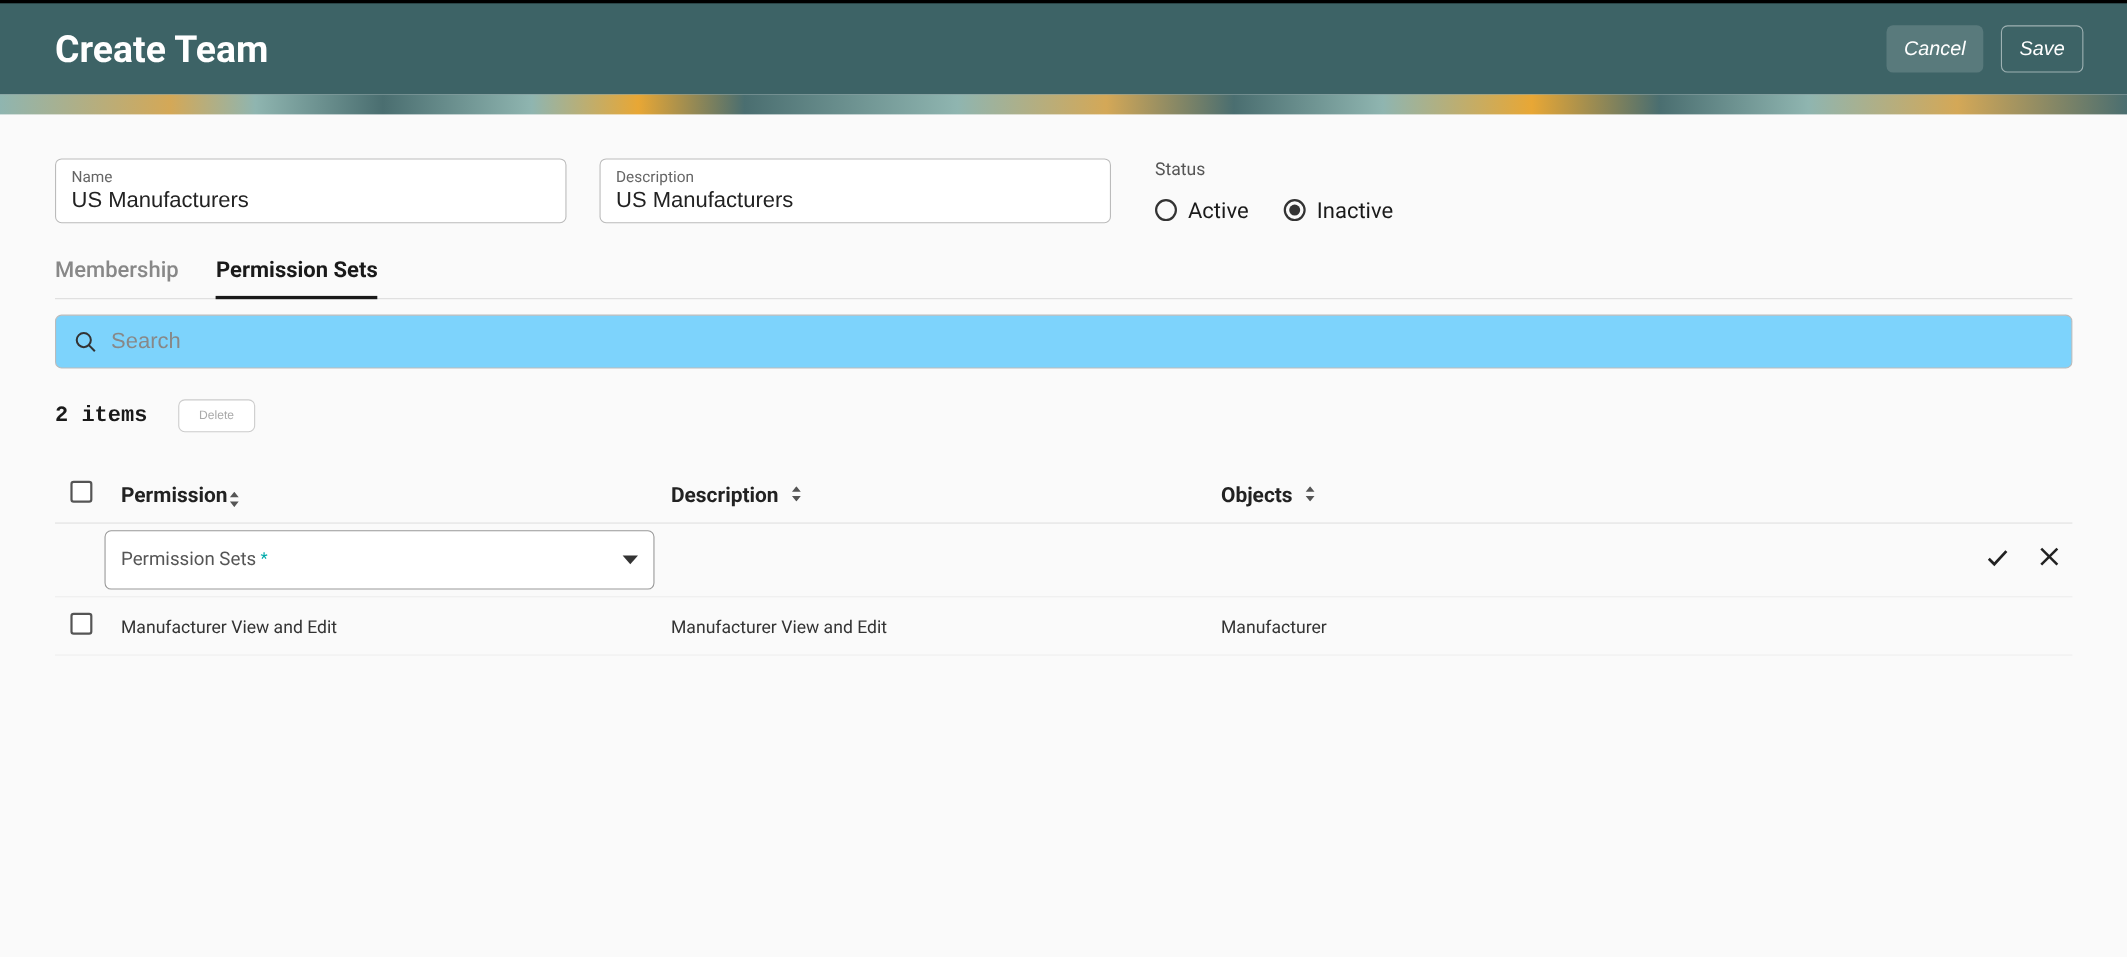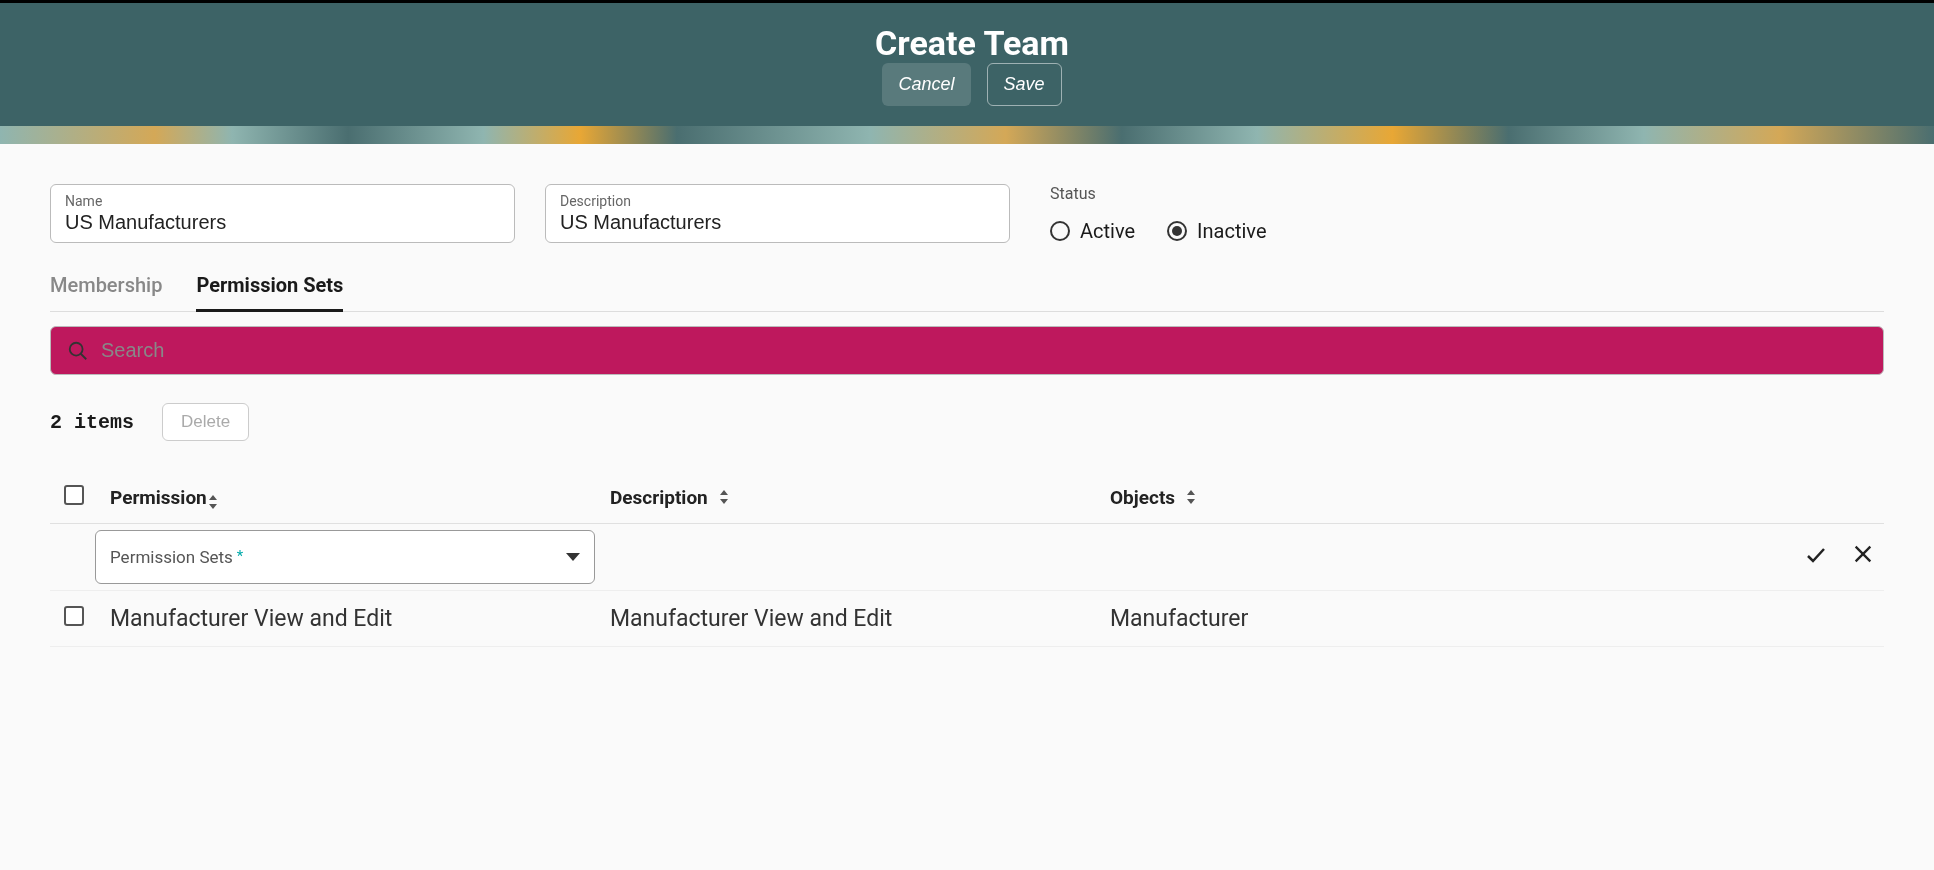--- a/index.html
+++ b/index.html
@@ -8,21 +8,20 @@
       background: #fafafa;
       color: #1a1a1a;
     }
     .header {
       background: #3d6366;
       display: flex;
       justify-content: space-between;
       align-items: center;
       padding: 20px 40px 20px 50px;
       border-top: 3px solid #000;
-      flex-direction: column;
     }
     .header-title {
       color: #fff;
       font-size: 34px;
       font-weight: 700;
     }
     .header-actions {
       display: flex;
       gap: 16px;
     }
@@ -135,21 +134,21 @@
     .tab.active {
       color: #1a1a1a;
       border-bottom: 3px solid #1a1a1a;
       font-weight: 700;
       margin-bottom: -1px;
     }
     .search-bar {
       margin-top: 14px;
       border: 1px solid #bbb;
       border-radius: 6px;
-      background: #be185d;
+      background: #7dd3fc;
       display: flex;
       align-items: center;
       padding: 12px 16px;
       gap: 12px;
     }
     .search-icon-svg {
       width: 22px;
       height: 22px;
       color: #333;
     }
@@ -171,21 +170,21 @@
       font-size: 20px;
       font-weight: 700;
       font-family: Liberation Mono, monospace;
     }
     .btn-delete {
       border: 1px solid #ccc;
       background: #fff;
       color: #aaa;
       padding: 8px 18px;
       border-radius: 6px;
-      font-size: 17px;
+      font-size: 11px;
       cursor: not-allowed;
     }
     .table {
       margin-top: 30px;
       width: 100%;
     }
     .table-header {
       display: flex;
       align-items: center;
       padding: 14px 0;
@@ -214,21 +213,21 @@
       border-radius: 3px;
       background: #fff;
       cursor: pointer;
       display: inline-block;
     }
     .table-row {
       display: flex;
       align-items: center;
       padding: 14px 0;
       border-bottom: 1px solid #eee;
-      font-size: 23px;
+      font-size: 16px;
       color: #333;
     }
     .edit-row {
       display: flex;
       align-items: center;
       padding: 6px 0;
       border-bottom: 1px solid #eee;
     }
     .dropdown {
       margin-left: 45px;

